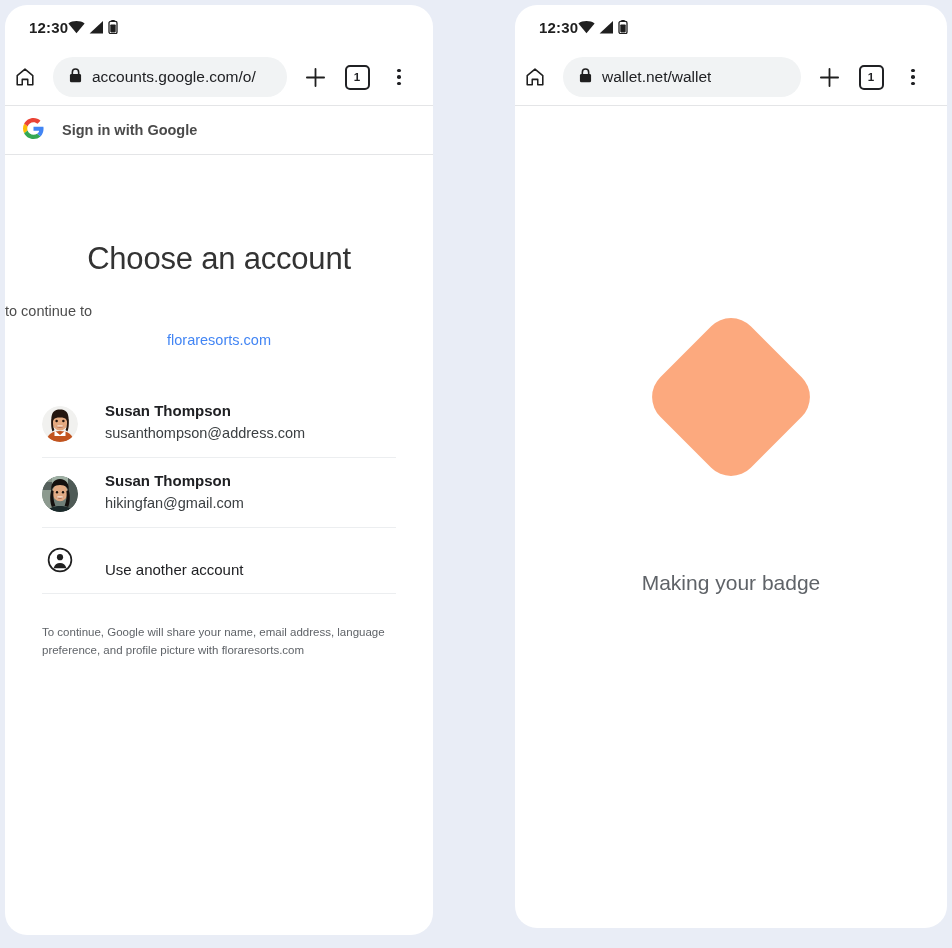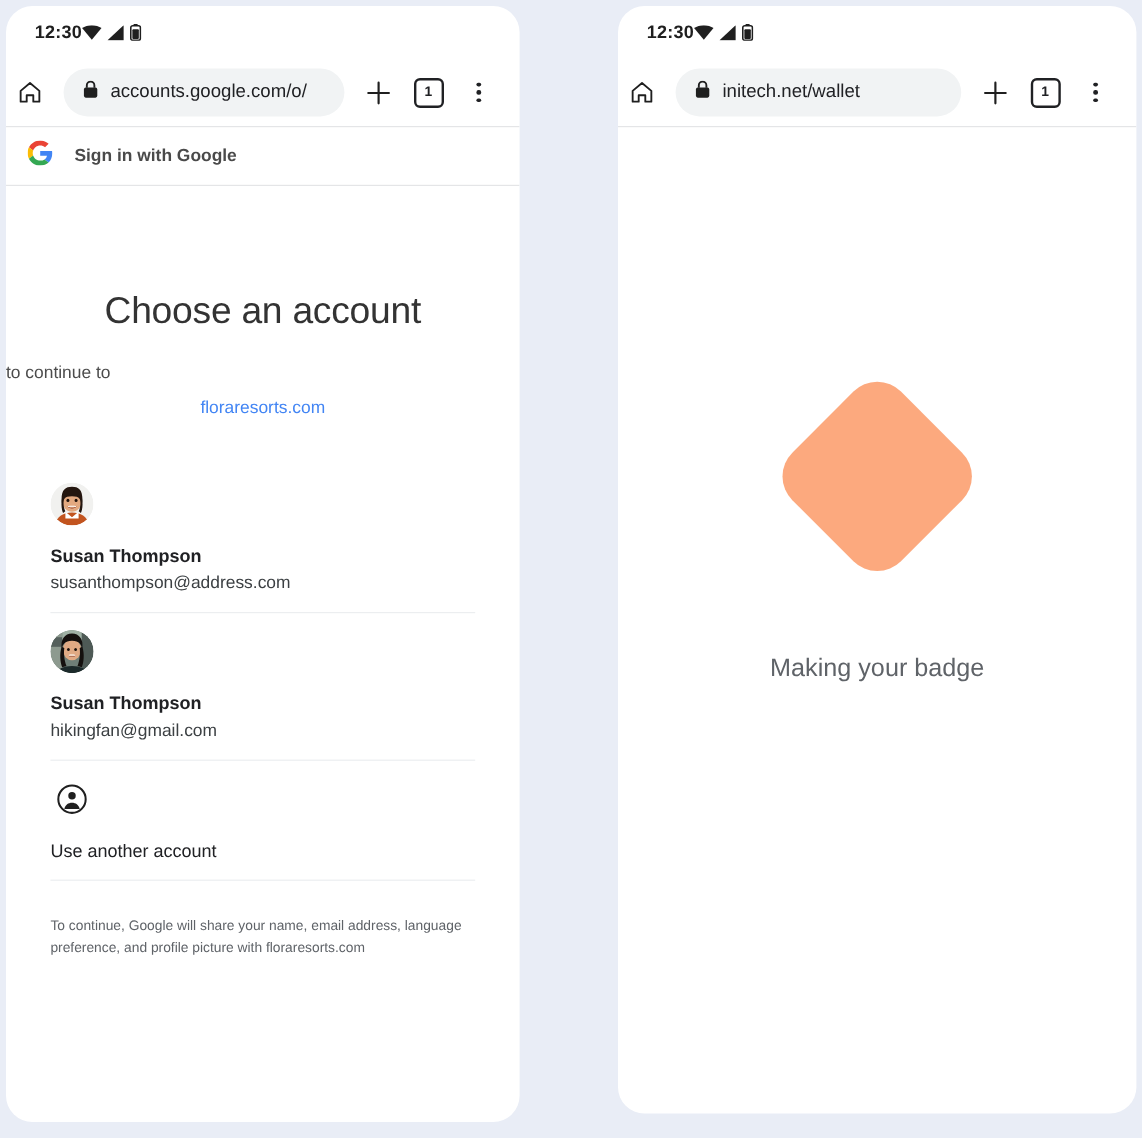--- a/index.html
+++ b/index.html
@@ -166,26 +166,25 @@
     font-size: 14.5px;
     color: #4285f4;
     margin-top: 13px;
   }
 
   .account-list {
     margin: 40px 37px 0 37px;
   }
   .account-row {
     display: flex;
-    align-items: flex-start;
-    gap: 17px;
+    align-items: flex-end;
+    gap: 27px;
     padding: 14px 0 15px 0;
     border-bottom: 1px solid #eceef0;
     cursor: pointer;
-    flex-direction: column;
   }
   .account-row:last-child { }
   .avatar {
     width: 36px;
     height: 36px;
     border-radius: 50%;
     overflow: hidden;
     flex: 0 0 auto;
     position: relative;
   }
@@ -232,21 +231,21 @@
     align-items: center;
   }
   .badge-shape {
     width: 128px;
     height: 128px;
     border-radius: 28px;
     transform: rotate(45deg);
     margin-top: 227px;
   }
   .wallet-caption {
-    margin-top: 84px;
+    margin-top: 110px;
     font-size: 21px;
     color: #5f6368;
     font-weight: 400;
   }
 </style>
 </head>
 <body style="background: rgb(233, 237, 246);">
 
 <div class="stage">
 
@@ -444,21 +443,21 @@
             </svg>
         </span>
       </div>
       <div class="url-pill">
         <span>
           <svg width="13" height="15" viewBox="0 0 14 16">
             <rect x="1" y="6.4" width="12" height="9" rx="1.6" fill="#1f1f1f"></rect>
             <path d="M3.6 6.6 L3.6 4.4 A3.4 3.4 0 0 1 10.4 4.4 L10.4 6.6" fill="none" stroke="#1f1f1f" stroke-width="1.7"></path>
           </svg>
         </span>
-        <span class="url-text">initech.net/wallet</span>
+        <span class="url-text">wallet.net/wallet</span>
       </div>
       <div class="tb-btn">
         <span>
           <svg width="21" height="21" viewBox="0 0 22 22">
               <path d="M11 2 L11 20 M2 11 L20 11" stroke="#1f1f1f" stroke-width="1.9" stroke-linecap="round"></path>
             </svg>
         </span>
       </div>
       <div class="tb-btn">
         <span class="tab-count">1</span>

